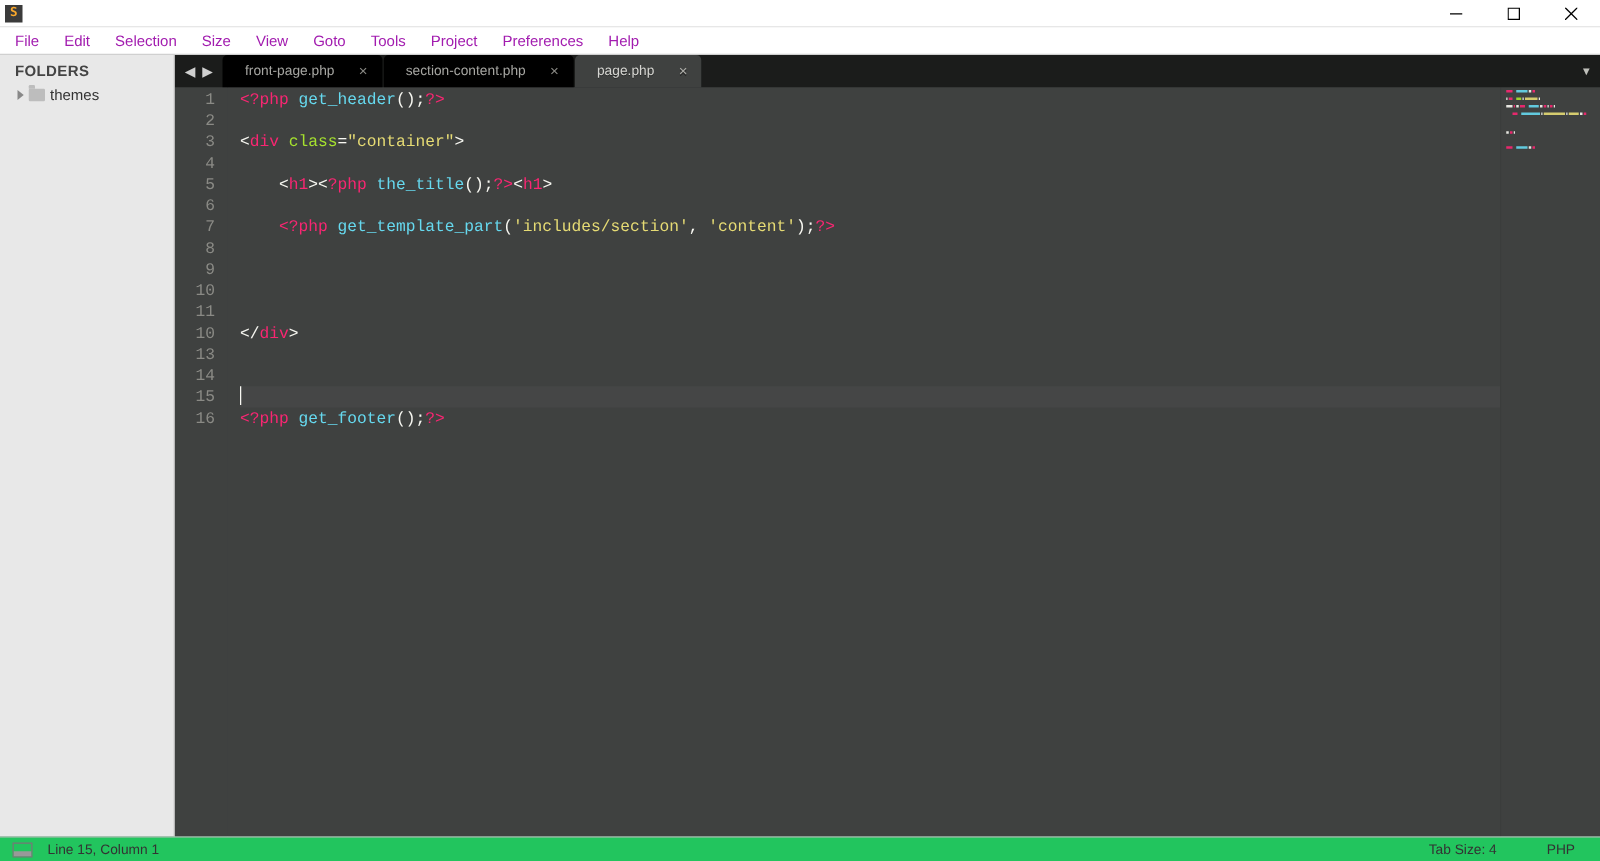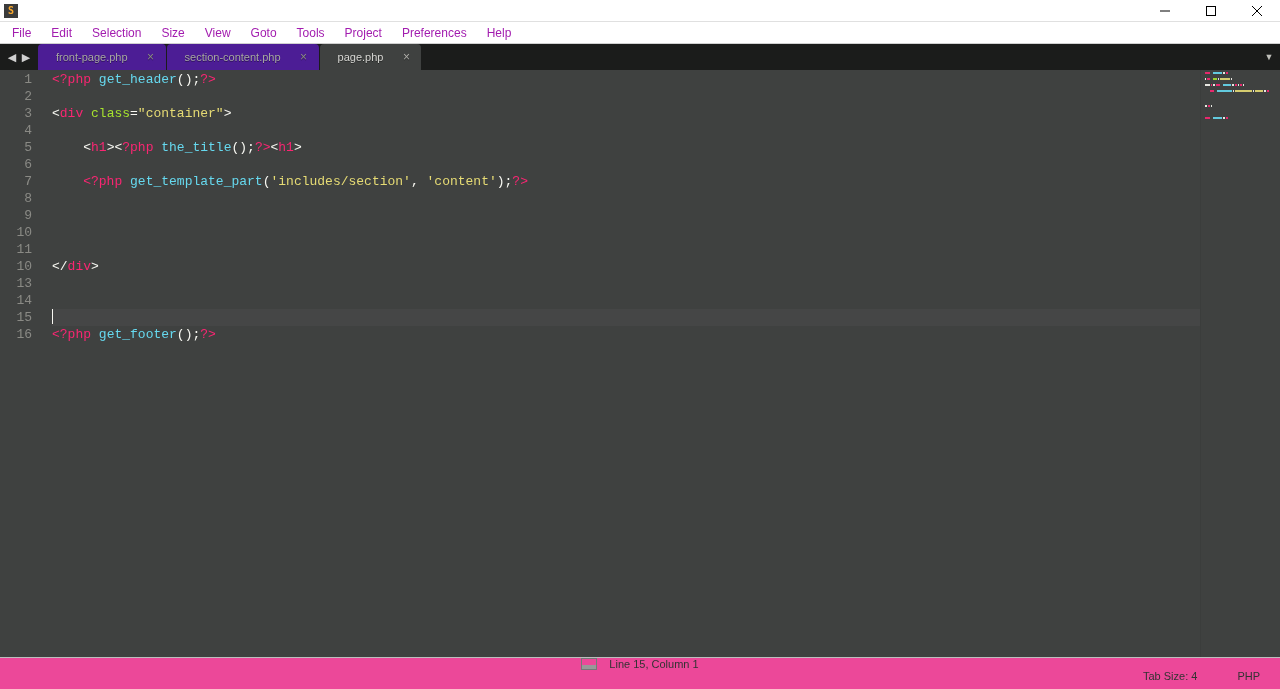--- a/index.html
+++ b/index.html
@@ -146,21 +146,21 @@
     .nav-arrow {
       color: #d0d0d0;
       font-size: 11px;
       width: 12px;
       text-align: center;
     }
     .tab {
       display: flex;
       align-items: center;
       padding: 0 8px 0 18px;
-      background: #4c1d95;
+      background: #000000;
       color: #a6a6a2;
       font-size: 11px;
       border-top-left-radius: 4px;
       border-top-right-radius: 4px;
       margin-right: 1px;
       position: relative;
       text-shadow: 0 1px 0 rgba(0,0,0,0.4);
     }
     .tab.active { background: #3f4140; color: #d6d6d2; }
     .tab-close {
@@ -234,29 +234,28 @@
       background: #3f4140;
       position: relative;
       border-left: 1px solid rgba(0,0,0,0.05);
       padding: 2px 2px 0 4px;
     }
     .mm-line { height: 2px; margin-bottom: 1px; display: flex; gap: 1px; }
     .mm-seg { height: 2px; }
 
     
     .statusbar {
-      height: 32px;
-      background: #ec4899;
+      height: 20px;
+      background: #22c55e;
       border-top: 1px solid #bdbdbd;
       display: flex;
       align-items: center;
       color: #333;
       font-size: 11px;
       padding: 0 10px;
-      flex-direction: column;
     }
     .status-left { display: flex; align-items: center; gap: 12px; }
     .status-right { margin-left: auto; display: flex; align-items: center; gap: 40px; padding-right: 10px; }
     .panel-icon {
       width: 16px; height: 12px;
       border: 1px solid #777;
       position: relative;
       display: inline-block;
     }
     .panel-icon::before {
@@ -300,20 +299,28 @@
     <span class="menu-item">View</span>
     <span class="menu-item">Goto</span>
     <span class="menu-item">Tools</span>
     <span class="menu-item">Project</span>
     <span class="menu-item">Preferences</span>
     <span class="menu-item">Help</span>
   </div>
 
 <div class="main">
 
+  <div class="sidebar">
+    <div class="folders-label">FOLDERS</div>
+    <div class="tree-row">
+      <span class="tree-arrow"></span>
+      <span class="folder-icon"></span>
+      <span>themes</span>
+    </div>
+  </div>
 
   <div class="editor-pane">
 
     <div class="tab-row">
       <div class="tab-nav">
         <span class="nav-arrow">◀</span>
         <span class="nav-arrow">▶</span>
       </div>
       <div id="tabs-container" style="display:flex;">
           <div class="tab">

